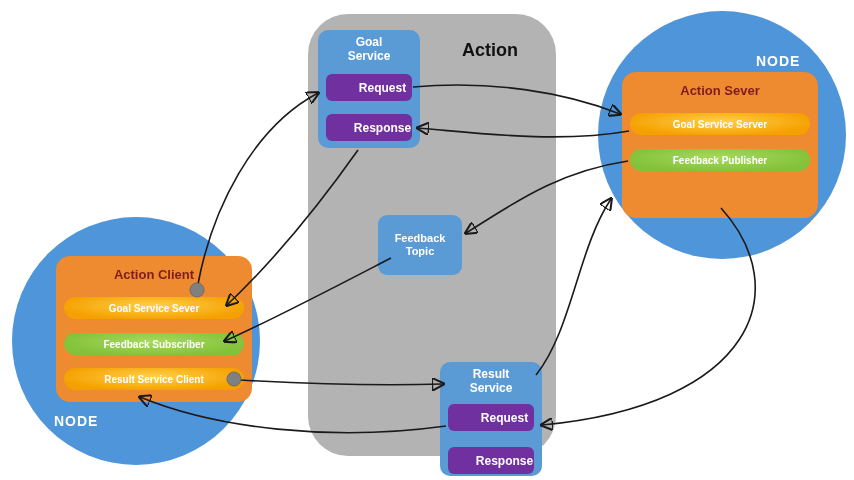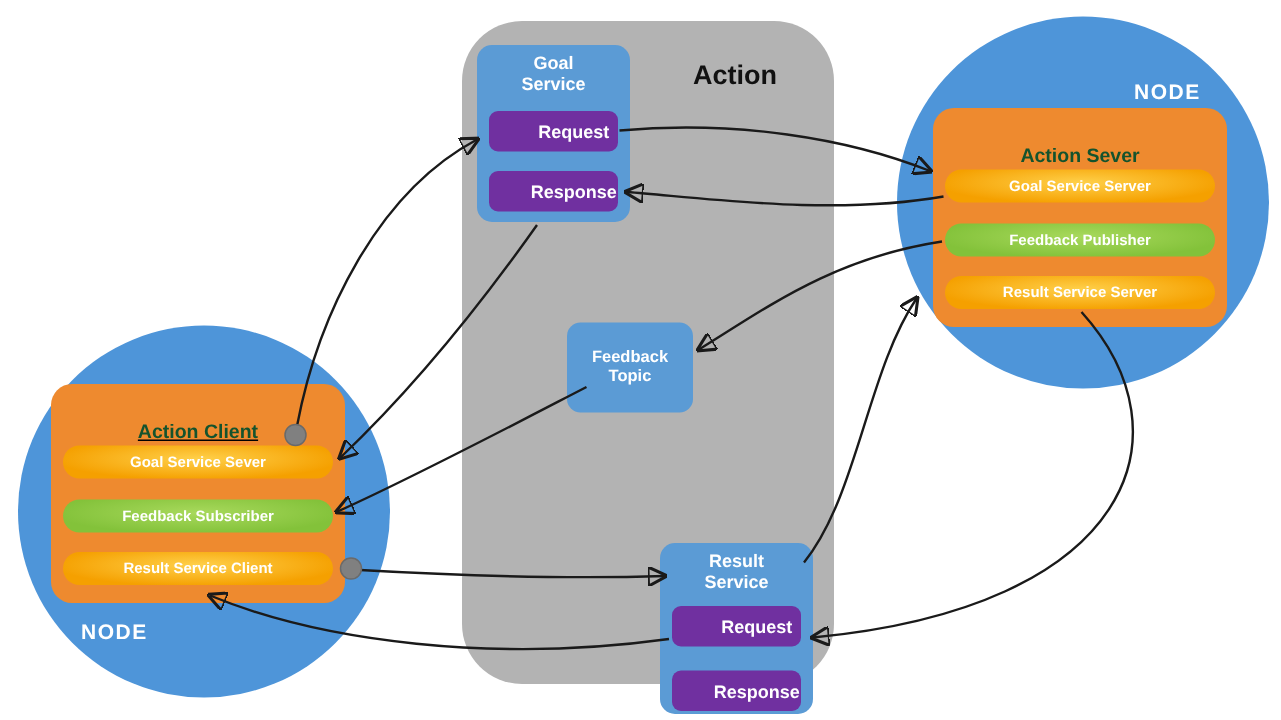--- a/index.html
+++ b/index.html
@@ -16,22 +16,22 @@
   .node-circle { position:absolute; width:248px; height:248px; border-radius:50%; background:#4e95d9; }
   .server-circle { left:598px; top:11px; }
   .client-circle { left:12px; top:217px; }
   .node-label { position:absolute; color:#fff; font-weight:bold; font-size:14px; letter-spacing:1px; }
   .server-circle .node-label { left:158px; top:42px; }
   .client-circle .node-label { left:42px; top:196px; }
 
   
   .orange-box { position:absolute; width:196px; height:146px; background:#ee8a2f; border-radius:14px; }
   .server-circle .orange-box { left:24px; top:61px; }
-  .client-circle .orange-box { left:22px; top:39px;text-decoration:underline; }
-  .orange-title { text-align:center; padding-top:11px; color:#14532d; font-weight:bold; font-size:13px;margin-top:13px; }
+  .client-circle .orange-box { left:44px; top:39px; }
+  .orange-title { text-align:center; padding-top:11px; color:#7f1d1d; font-weight:bold; font-size:13px; }
 
   
   .pill { position:absolute; left:8px; width:180px; height:22px; border-radius:11px; color:#fff;
           font-weight:bold; font-size:10px; display:flex; align-items:center; justify-content:center;
           white-space:nowrap; }
   .pill.yellow { background:radial-gradient(ellipse at 50% 40%, #ffd04a 0%, #f5a000 75%); }
   .pill.green  { background:radial-gradient(ellipse at 50% 40%, #a8d95c 0%, #83c23a 75%); }
   .pill.p1 { top:41px; } .pill.p2 { top:77px; } .pill.p3 { top:112px; }
 
   
@@ -80,21 +80,20 @@
     <div class="purple-btn request">Request</div>
     <div class="purple-btn response">Response</div>
   </div>
 
   <div class="node-circle server-circle">
     <div class="node-label">NODE</div>
     <div class="orange-box">
       <div class="orange-title">Action Sever</div>
       <div class="pill green p2">Feedback Publisher</div>
       <div class="pill yellow p1">Goal Service Server</div>
-      <div class="pill yellow p3">Result Service Server</div>
     </div>
   </div>
 
   <div class="node-circle client-circle">
     <div class="node-label">NODE</div>
     <div class="orange-box">
       <div class="orange-title">Action Client</div>
       <div class="pill yellow p1">Goal Service Sever</div>
       <div class="pill green p2">Feedback Subscriber</div>
       <div class="pill yellow p3">Result Service Client</div>

